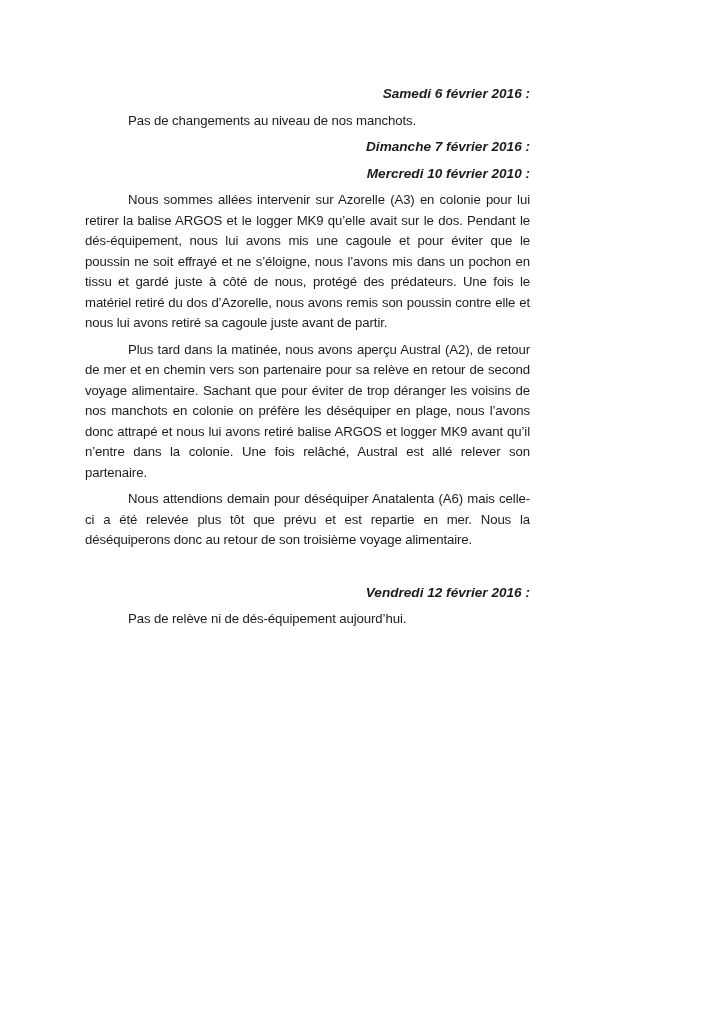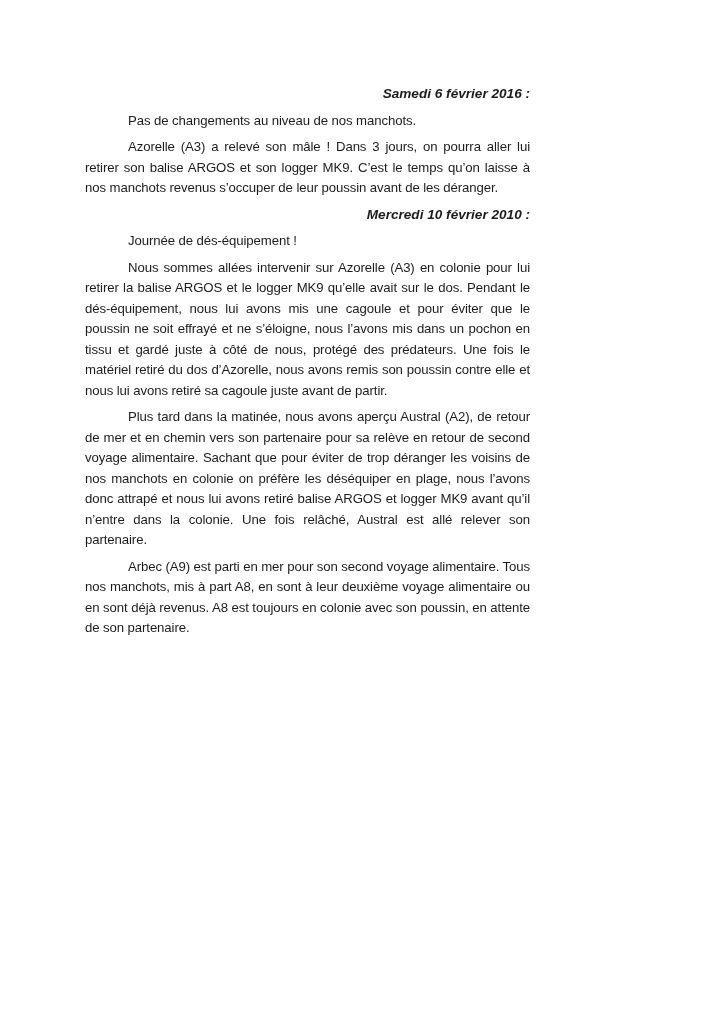--- a/index.html
+++ b/index.html
@@ -45,32 +45,35 @@
 <body>
 
 <div class="page">
   <div id="entries">
   <section class="entry">
     <h2 class="date-heading">Samedi 6 février 2016 :</h2>
   <p>Pas de changements au niveau de nos manchots.</p>
       </section>
 
   <section class="entry">
-  <p>Azorelle (A3) a relevé son mâle ! Dans 3 jours, on pourra aller lui retirer son balise ARGOS et son logger MK9. C’est le temps qu’on laisse à nos manchots revenus s’occuper de leur poussin avant de les déranger.</p>
+    <h2 class="date-heading">Dimanche 7 février 2016 :</h2>
       </section>
 
   <section class="entry">
       </section>
 
 
   <section class="entry">
     <h2 class="date-heading">Mercredi 10 février 2010 :</h2>
-  <p>Journée de dés-équipement !</p>
         <p>Nous sommes allées intervenir sur Azorelle (A3) en colonie pour lui retirer la balise ARGOS et le logger MK9 qu’elle avait sur le dos. Pendant le dés-équipement, nous lui avons mis une cagoule et pour éviter que le poussin ne soit effrayé et ne s’éloigne, nous l’avons mis dans un pochon en tissu et gardé juste à côté de nous, protégé des prédateurs. Une fois le matériel retiré du dos d’Azorelle, nous avons remis son poussin contre elle et nous lui avons retiré sa cagoule juste avant de partir.</p>
         <p>Plus tard dans la matinée, nous avons aperçu Austral (A2), de retour de mer et en chemin vers son partenaire pour sa relève en retour de second voyage alimentaire. Sachant que pour éviter de trop déranger les voisins de nos manchots en colonie on préfère les déséquiper en plage, nous l’avons donc attrapé et nous lui avons retiré balise ARGOS et logger MK9 avant  qu’il n’entre dans la colonie. Une fois relâché, Austral est allé relever son partenaire.</p>
+        <p>Nous attendions demain pour déséquiper Anatalenta (A6) mais celle-ci a été relevée plus tôt que prévu et est repartie en mer. Nous la déséquiperons donc au retour de son troisième voyage alimentaire.</p>
       </section>
 
   <section class="entry">
-  <p>Arbec (A9) est parti en mer pour son second voyage alimentaire. Tous nos manchots, mis à part A8, en sont à leur deuxième voyage alimentaire ou en sont déjà revenus. A8 est toujours en colonie avec son poussin, en attente de son partenaire.</p>
       </section>
 <div class="blank-line"></div>
+  <section class="entry">
+    <h2 class="date-heading">Vendredi 12 février 2016 :</h2>
+  <p>Pas de relève ni de dés-équipement aujourd’hui.</p>
+      </section>
 </div>
 </div>
 
 </body></html>

